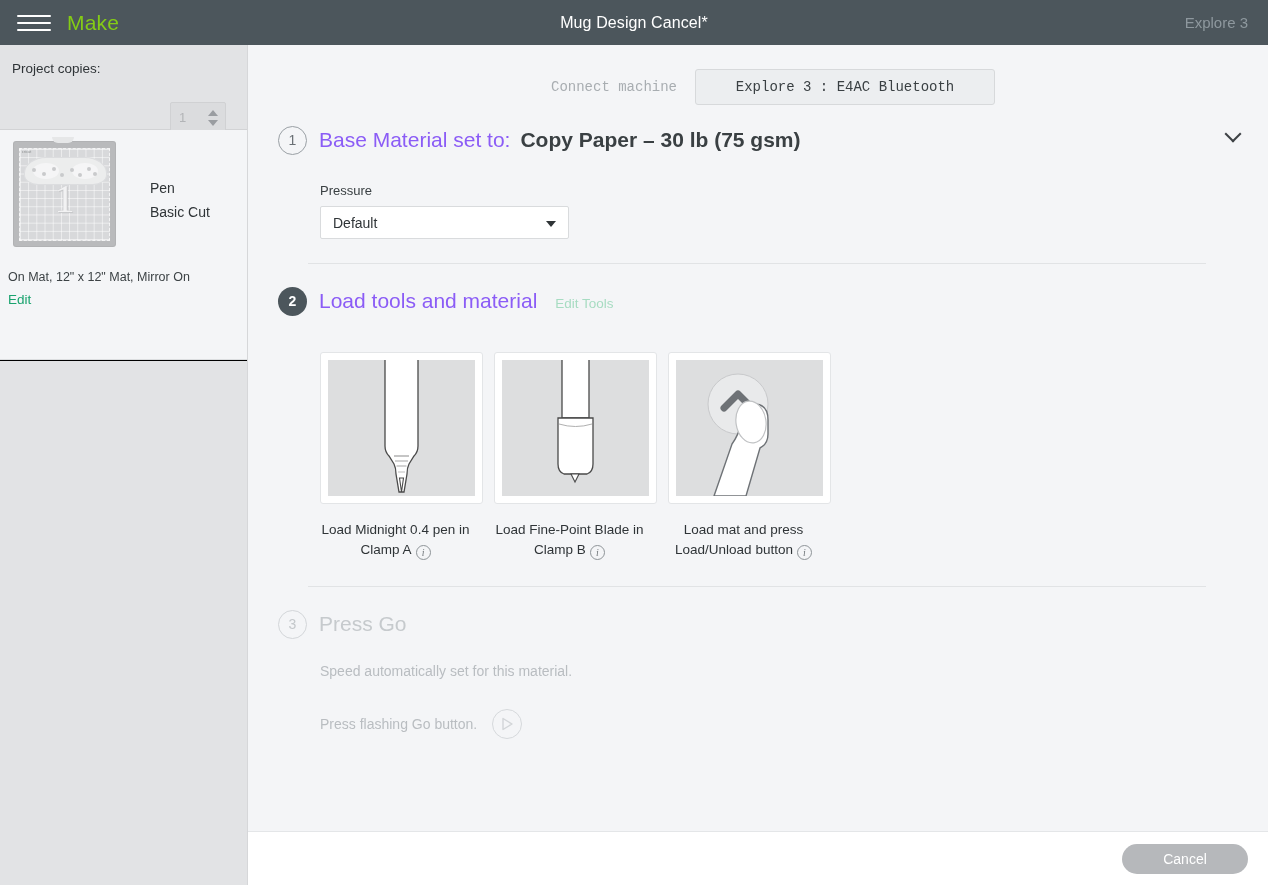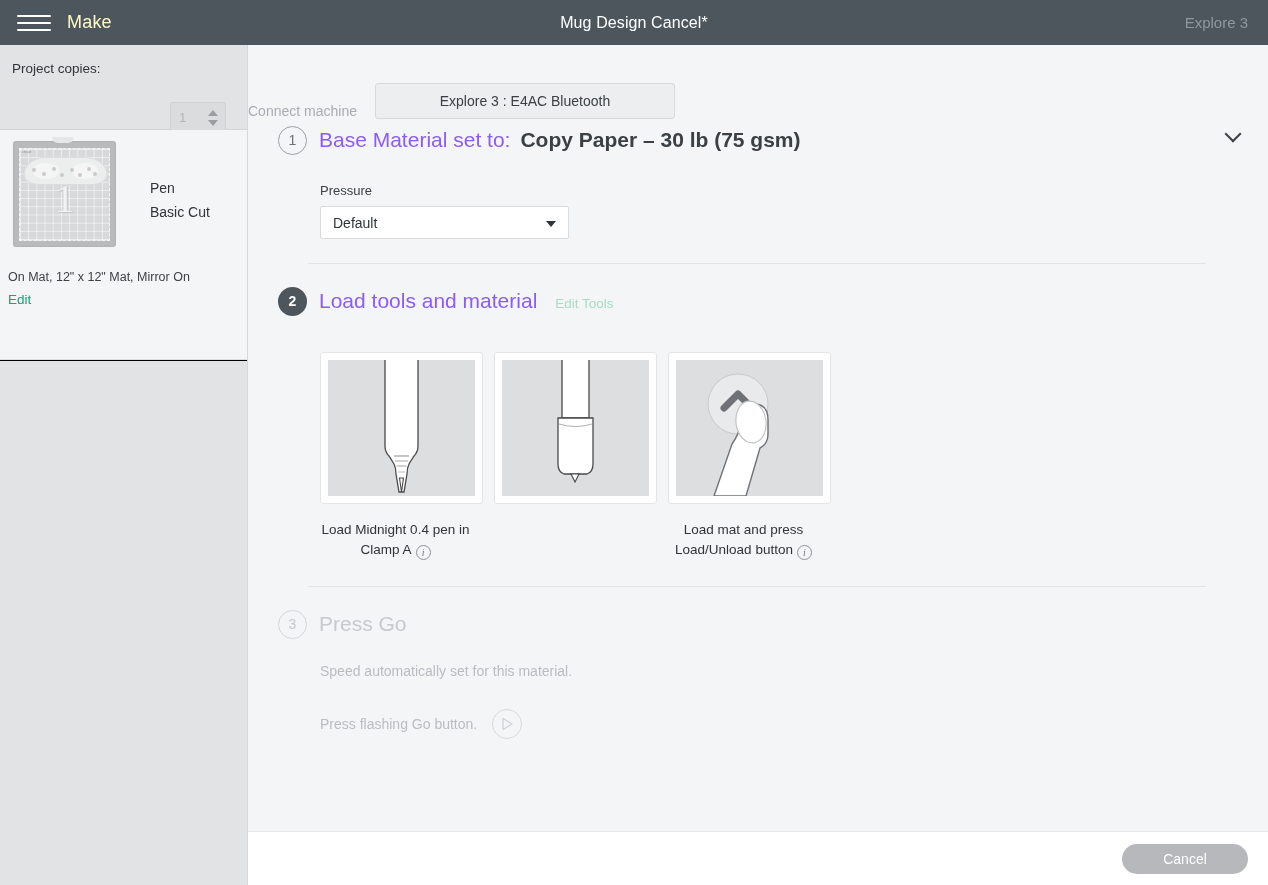--- a/index.html
+++ b/index.html
@@ -19,21 +19,21 @@
     position: absolute; left: 0; top: 0; width: 1268px; height: 45px;
     background: #4c565c; color: #ffffff;
     display: flex; align-items: center;
   }
   .hamburger {
     width: 34px; height: 22px; margin-left: 17px; margin-right: 16px;
     display: flex; flex-direction: column; justify-content: space-between;
     padding: 3px 0; cursor: pointer;
   }
   .hamburger i { display: block; height: 2px; background: #ffffff; border-radius: 1px; }
-  .make-label { font-size: 18px; color: #fef9c3; letter-spacing: .2px; }
+  .make-label { font-size: 21px; color: #84cc16; letter-spacing: .2px; }
   .app-title {
     position: absolute; left: 0; right: 0; top: 0; height: 45px;
     display: flex; align-items: center; justify-content: center;
     font-size: 16px; color: #ffffff; pointer-events: none; letter-spacing: .1px;
   }
   .machine-name {
     position: absolute; right: 20px; top: 0; height: 45px;
     display: flex; align-items: center;
     font-size: 15px; color: #8e989e;
   }
@@ -132,22 +132,22 @@
   .sidebar-rest {
     position: absolute; left: 0; top: 316px; width: 247px; bottom: 0; background: #e2e3e5;
   }
 
   
   .main {
     position: absolute; left: 248px; top: 45px; width: 1020px; height: 786px;
     background: #f4f5f7; overflow: hidden;
   }
   .connect-row {
-    position: relative; height: 74px; display: flex; align-items: flex-end;
-    padding-top: 10px; 
+    position: relative; height: 74px; display: flex; align-items: center;
+    padding-top: 10px; padding-left: 303px; font-family: Liberation Mono, monospace;
   }
   .connect-label { font-size: 14px; color: #a8adb1; margin-right: 18px; }
   .machine-btn {
     width: 300px; height: 36px; background: #eceef0;
     border: 1px solid #d7d9db; border-radius: 3px;
     display: flex; align-items: center; justify-content: center;
     font-size: 14px; color: #3a4043; cursor: pointer;
   }
 
   .section { position: relative; padding: 0 30px 0 30px; }
@@ -351,20 +351,25 @@
           <div class="tool-img-frame">
             <div class="tool-img">
               <svg width="147" height="136" viewBox="0 0 147 136">
                 <path d="M60 -5 L60 58 L87 58 L87 -5 Z" fill="#ffffff" stroke="#4a4a4a" stroke-width="1.3"></path>
                 <path d="M56 58 L56 104 Q56 112 62 114 L85 114 Q91 112 91 104 L91 58 Z" fill="#ffffff" stroke="#4a4a4a" stroke-width="1.3"></path>
                 <path d="M57 64 Q73.5 69 90 64" fill="none" stroke="#b0b0b0" stroke-width="1"></path>
                 <path d="M69 114 L73 122 L77 114 Z" fill="#ffffff" stroke="#4a4a4a" stroke-width="1.1"></path>
               </svg>
             </div>
           </div>
+          <div class="tool-caption">
+            <span>Load Fine-Point Blade in</span>
+            <br>
+            <span>Clamp B</span><span class="info-icon">i</span>
+          </div>
         </div>
 
         <div class="tool-card">
           <div class="tool-img-frame">
             <div class="tool-img">
               <svg width="147" height="136" viewBox="0 0 147 136">
                 <circle cx="62" cy="44" r="30" fill="#e9eaeb" stroke="#c8c9cb" stroke-width="1"></circle>
                 <path d="M48 48 L62 34 L76 48" fill="none" stroke="#6e7276" stroke-width="7" stroke-linecap="round" stroke-linejoin="round"></path>
                 <path d="M78 44 Q92 44 92 60 L92 74 Q92 84 84 88 L70 136 L38 136 L56 84 Q62 76 66 62 Q70 46 78 44 Z" fill="#ffffff" stroke="#6e7276" stroke-width="1.4"></path>
                 <ellipse cx="75" cy="62" rx="15" ry="21" transform="rotate(-8 75 62)" fill="#ffffff" stroke="#c0c2c4" stroke-width="1.2"></ellipse>

